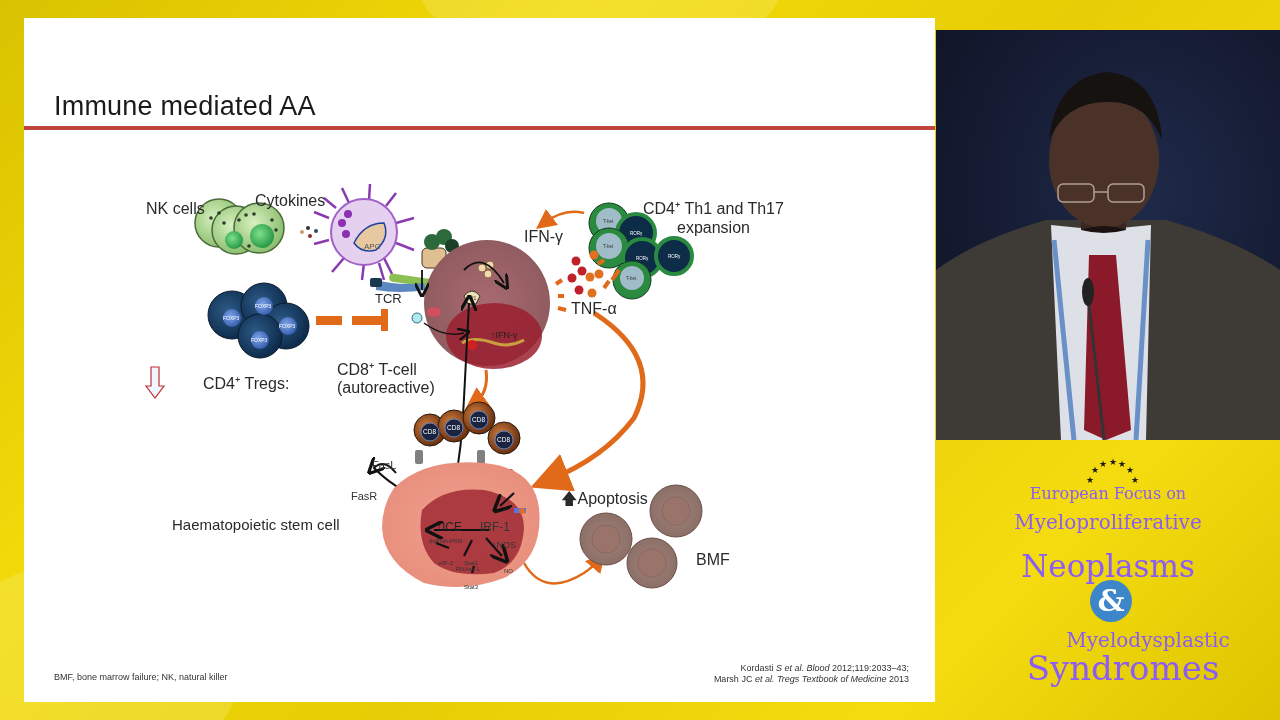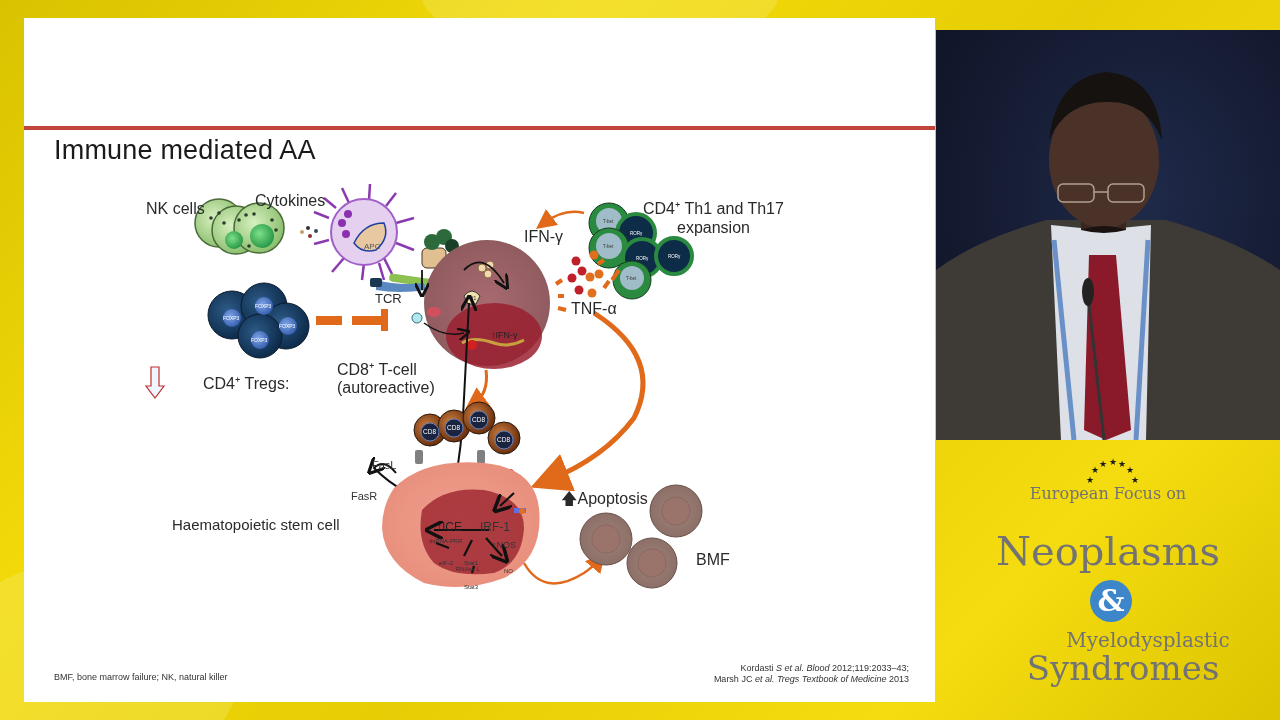--- a/index.html
+++ b/index.html
@@ -8,38 +8,38 @@
     background: linear-gradient(135deg, #d9c200 0%, #f2da0a 30%, #e6cd05 55%, #f5dc10 80%, #dcc400 100%);
     font-family: "Liberation Sans", sans-serif;
   }
   .bg-swirl { position:absolute; border-radius:50%; background:rgba(255,255,200,0.18); }
   .slide {
     position:absolute; left:24px; top:18px; width:911px; height:684px;
     background:#ffffff;
   }
   .slide-title {
     position:absolute; left:30px; top:73px; font-size:27px; color:#1a1a1a;
-    font-family: "Liberation Sans", sans-serif; letter-spacing:0.2px;margin-top:44px;
+    font-family: "Liberation Sans", sans-serif; letter-spacing:0.2px;
   }
   .title-rule { position:absolute; left:0; top:108px; width:911px; height:4px; background:#c0453a; }
   .lbl { position:absolute; color:#2a2a2a; font-size:16px; line-height:19px; white-space:nowrap; }
   .lbl-sm { position:absolute; color:#333; font-size:11px; white-space:nowrap; }
   .footnote { position:absolute; left:30px; top:654px; font-size:9px; color:#333; }
   .ref { position:absolute; right:26px; top:645px; font-size:9px; color:#333; text-align:right; line-height:11px; }
   .ref i { font-style:italic; }
   svg.diagram { position:absolute; left:0; top:0; }
   .video {
     position:absolute; left:936px; top:30px; width:344px; height:410px;
     background: radial-gradient(ellipse at 60% 40%, #1f2a4a 0%, #141a30 60%, #0e1224 100%);
     overflow:hidden;
   }
   .brand {
     position:absolute; left:936px; top:440px; width:344px; height:262px;
   }
-  .brand-line { position:absolute; width:100%; text-align:center; color:#737373; font-family:"DejaVu Serif", serif; white-space:nowrap; }
+  .brand-line { position:absolute; width:100%; text-align:center; color:#8b5cf6; font-family:"DejaVu Serif", serif; white-space:nowrap; }
   .amp-circle {
     position:absolute; left:154px; top:140px; width:42px; height:42px; border-radius:50%;
     background:#3c86c9; color:#fff; font-size:30px; font-weight:bold; text-align:center; line-height:42px;
     font-family:"DejaVu Serif", serif;
   }
   .stars { position:absolute; left:0; top:16px; width:100%; height:30px; }
 </style>
 </head>
 <body>
 
@@ -359,17 +359,18 @@
       <text x="154" y="27">★</text>
         <text x="159" y="17">★</text>
         <text x="167" y="11">★</text>
         <text x="177" y="9">★</text>
       <text x="186" y="11">★</text>
         <text x="194" y="17">★</text>
         <text x="199" y="27">★</text>
     </g>
   </svg>
   <div class="brand-line" style="top:44px;font-size:16px;">European Focus on</div>
-  <div class="brand-line" style="top:88px;font-size:40px;">Neoplasms</div>
+  <div class="brand-line" style="top:70px;font-size:20px;">Myeloproliferative</div>
+  <div class="brand-line" style="top:108px;font-size:31px;">Neoplasms</div>
   <div class="amp-circle">&amp;</div>
   <div class="brand-line" style="top:188px;font-size:20px;padding-left:40px;">Myelodysplastic</div>
   <div class="brand-line" style="top:208px;font-size:34px;margin-left:15px;">Syndromes</div>
 </div>
 
 </body></html>

